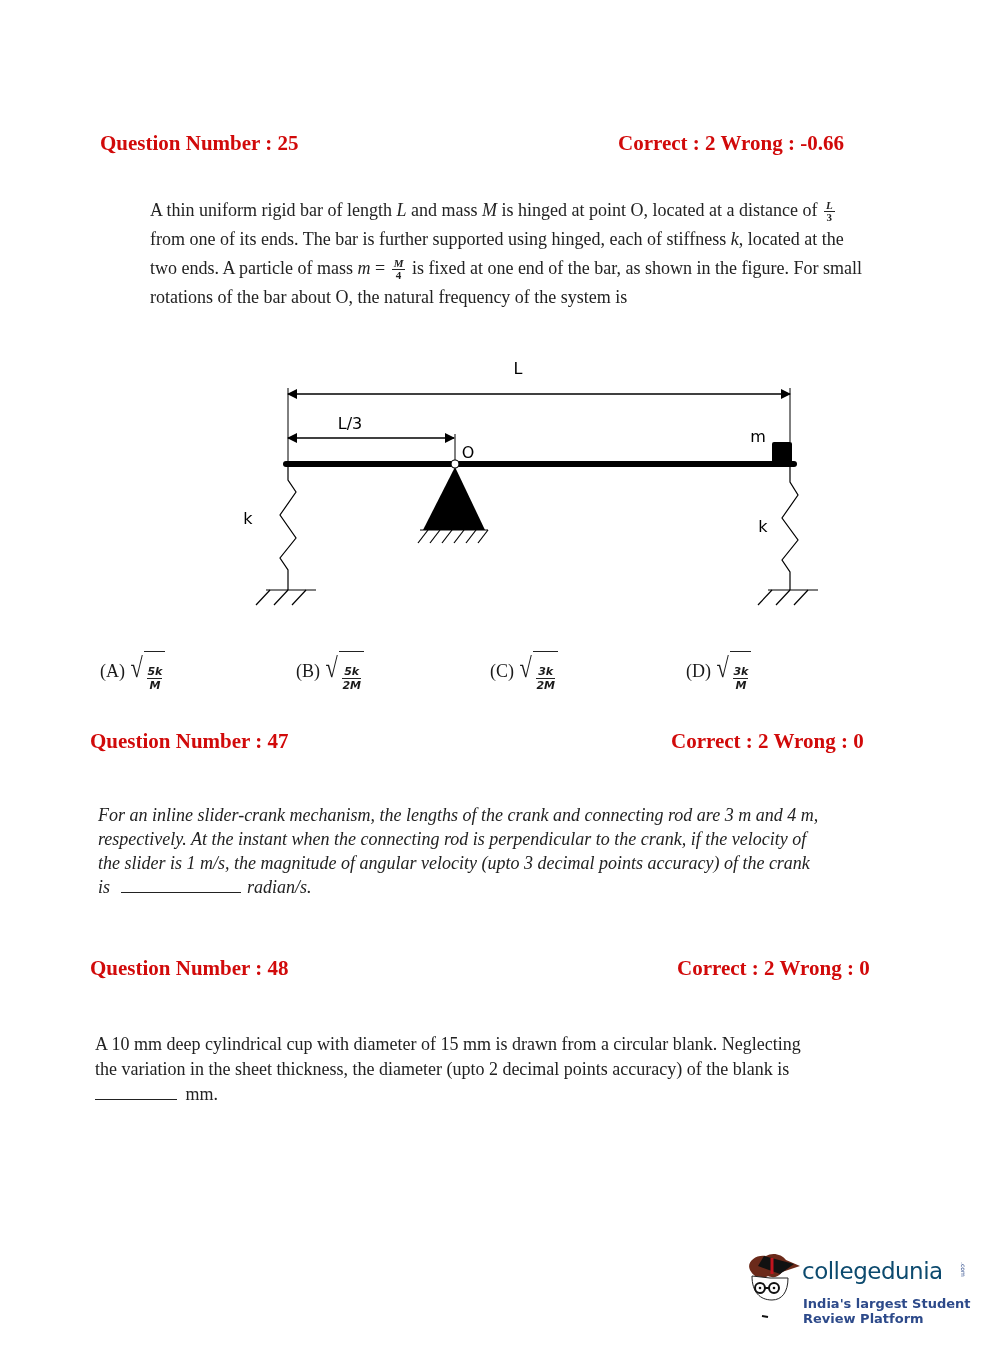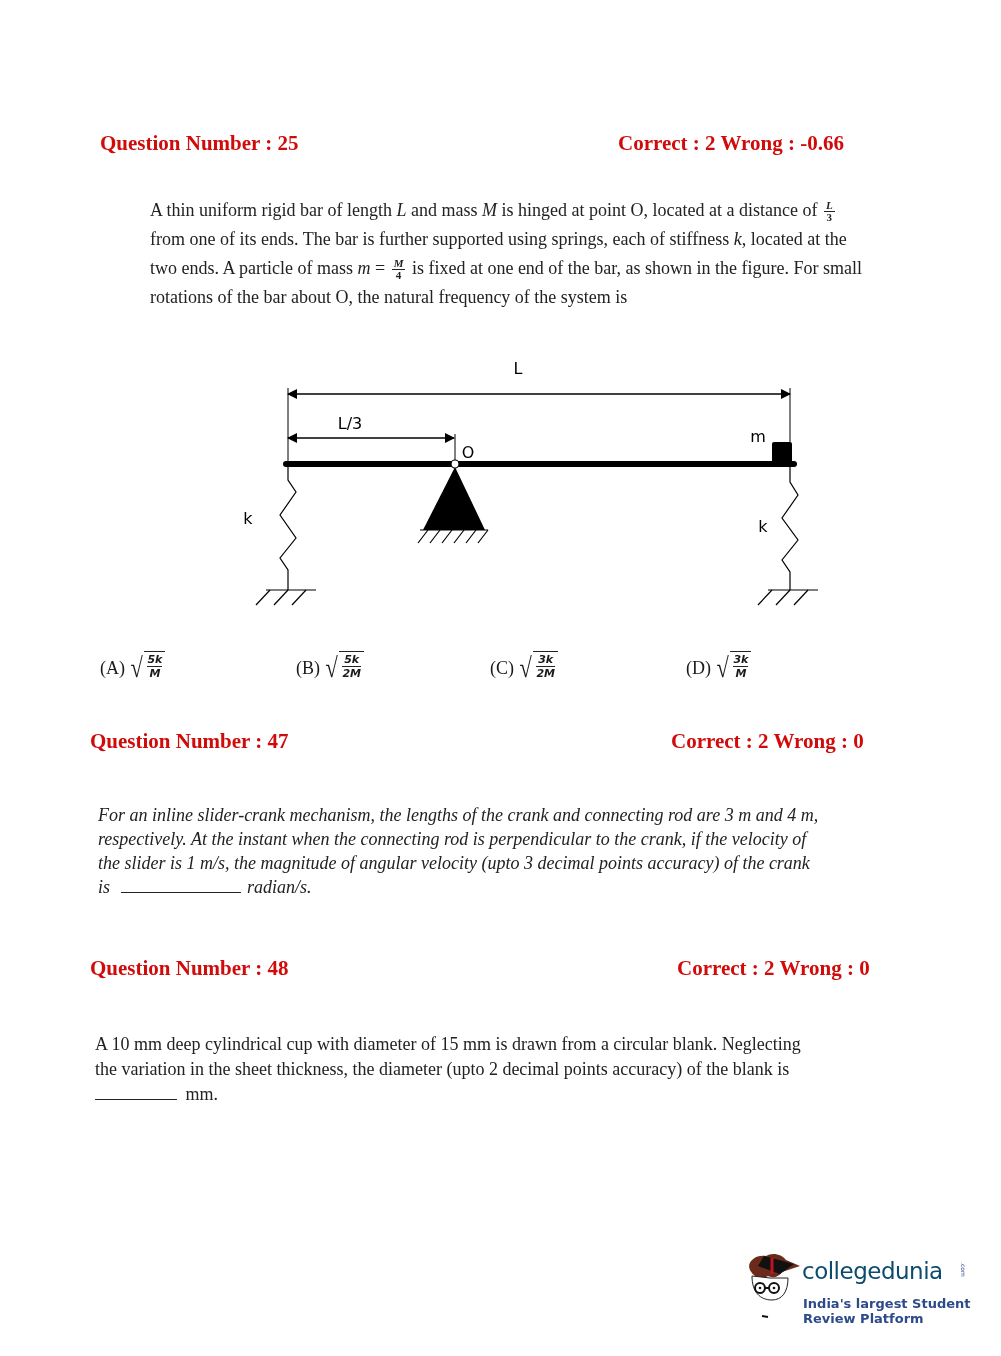--- a/index.html
+++ b/index.html
@@ -14,21 +14,21 @@
   .frac .num { border-bottom:1px solid #222; padding:0 2px; font-style:italic; }
   .frac .den { padding:0 2px; }
   i.v { font-style:italic; }
   .opt { position:absolute; font-size:18px; display:flex; align-items:center; }
   .opt .lbl { margin-right:4px; }
   .sqrt { display:inline-flex; align-items:stretch; }
   .sqrt .rad { font-size:28px; line-height:34px; transform:scaleX(0.8); }
   .sqrt .inner { border-top:1px solid #222; display:flex; flex-direction:column;
                  font-family:"DejaVu Sans", sans-serif; font-size:11px; line-height:13px; padding:1px 3px 0 3px; }
   .sqrt .inner span { text-align:center; font-style:italic; font-weight:bold; }
-  .sqrt .inner .n { border-bottom:1px solid #222; }
+  .sqrt .inner .n { border-bottom:1px solid #222;margin-top:12px; }
   .blank { display:inline-block; border-bottom:1px solid #222; height:14px; vertical-align:baseline; }
   svg text { font-family:"DejaVu Sans", sans-serif; }
   .logo { position:absolute; left:742px; top:1248px; width:230px; height:70px; }
   .logo .brand { position:absolute; left:60px; top:10px; font-family:"DejaVu Sans", sans-serif;
                  font-size:23px; color:#0c4a6e; letter-spacing:-0.5px; }
   .logo .tag { position:absolute; left:61px; top:48px; font-family:"DejaVu Sans", sans-serif;
                font-size:13px; font-weight:bold; color:#2d4a8a; }
 </style>
 </head>
 <body>
@@ -37,21 +37,21 @@
 <div class="qhead" style="left:618px;top:131px;text-align:right;">Correct : 2  Wrong : -0.66</div>
 
 <div class="para" style="left:102px;top:196px;width:820px;margin-left:48px;">
   <div>
     <span>A thin uniform rigid bar of length </span><i class="v">L</i><span> and mass </span><i class="v">M</i><span> is hinged at point O, located at a distance of </span><span class="frac">
         <span class="num">L</span>
         <span class="den">3</span>
       </span>
   </div>
   <div>
-    <span>from one of its ends. The bar is further supported using springs, each of stiffness </span><i class="v">k</i><span>, located at the</span>
+    <span>from one of its ends. The bar is further supported using hinged, each of stiffness </span><i class="v">k</i><span>, located at the</span>
   </div>
   <div>
     <span>two ends. A particle of mass </span><i class="v">m</i><span> = </span><span class="frac">
         <span class="num">M</span>
         <span class="den">4</span>
       </span><span> is fixed at one end of the bar, as shown in the figure. For small</span>
   </div>
   <div>rotations of the bar about O, the natural frequency of the system is</div>
 </div>
 

